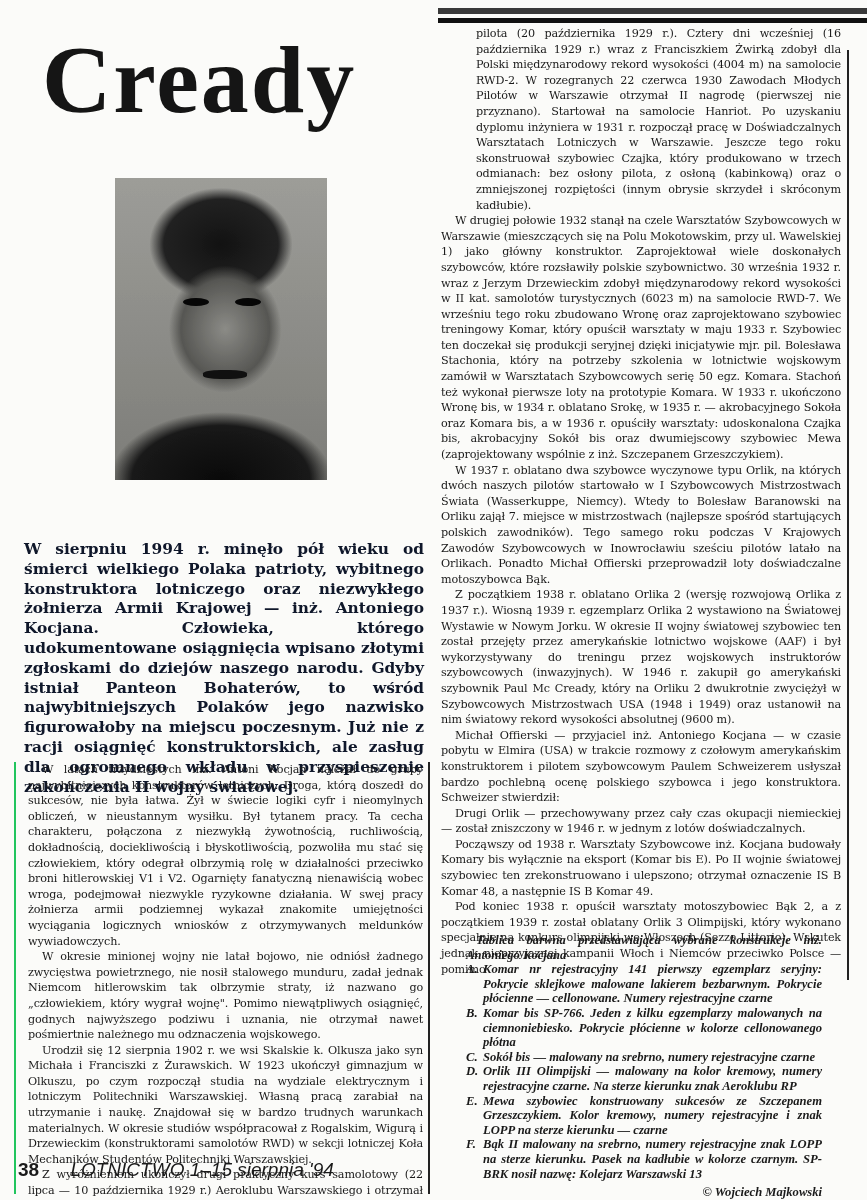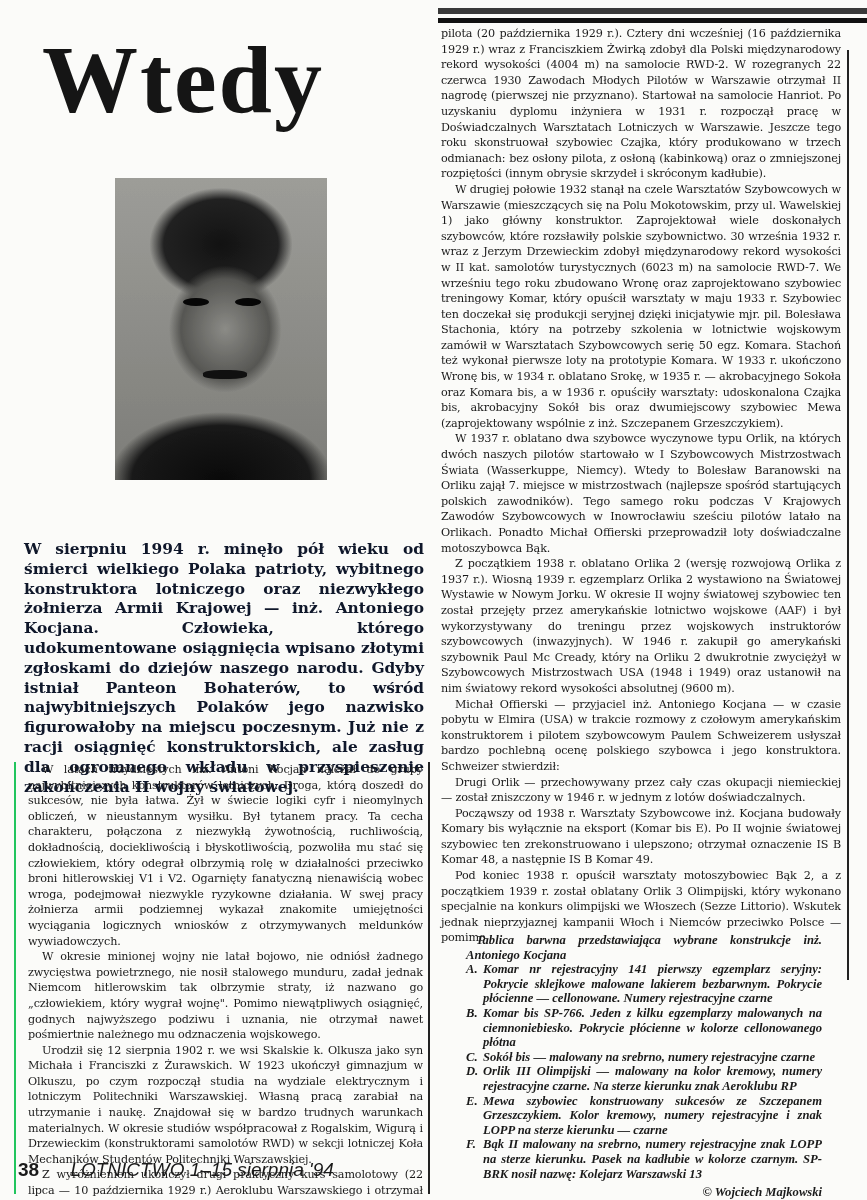--- a/index.html
+++ b/index.html
@@ -38,42 +38,42 @@
     position:absolute; left:438px; top:0; width:420px; height:1200px;
   }
   .rule-top { position:absolute; left:0; top:8px; width:429px; height:6px; background:#3a3a3a; }
   .rule-top2 { position:absolute; left:0; top:18px; width:429px; height:5px; background:#111; }
   .vline { position:absolute; left:409px; top:50px; width:2px; height:930px; background:#222; }
   .col-right .inner { position:absolute; left:3px; top:26px; width:400px; }
   p.body {
     margin:0; font-family:"DejaVu Serif", serif; font-size:11.2px; line-height:15.6px;
     text-align:justify; text-indent:14px; letter-spacing:-0.15px;
   }
-  p.body.noindent { text-indent:0; }
+  p.body.noindent { text-indent:0;margin-left:35px; }
   p.quote { margin:0; font-family:"DejaVu Serif", serif; font-size:11.2px; line-height:15.6px; text-align:justify; text-indent:14px; letter-spacing:-0.15px;}
   .legend {
     position:absolute; left:28px; top:933px; width:356px;
     font-family:Liberation Serif, serif; font-style:italic; font-weight:bold; font-size:12.6px; line-height:14.6px;
   }
   .legend .intro { text-indent:10px; text-align:justify; }
   .legend .item { display:flex; text-align:justify; }
   .legend .item .k { width:17px; flex:none; }
   .legend .item .v { flex:1; }
   .legend .credit { text-align:right; margin-top:4px; }
   .footer {
     position:absolute; left:18px; top:1159px;
     font-family:"Liberation Sans", sans-serif; font-size:19px; color:#1a1a1a;
   }
   .footer .page-num { font-weight:bold; margin-right:26px; }
   .footer .mag { font-style:italic; }
 </style>
 </head>
 <body>
 
-<h1 class="title">Wtedy</h1>
+<h1 class="title">Cready</h1>
 
 <div class="photo" role="img" aria-label="Portrait of Antoni Kocjan">
   <div class="eye l"></div>
   <div class="eye r"></div>
   <div class="mouth"></div>
 </div>
 
 <p class="lead">W sierpniu 1994 r. minęło pół wieku od śmierci wielkiego Polaka patrioty, wybitnego konstruktora lotniczego oraz niezwykłego żołnierza Armii Krajowej — inż. Antoniego Kocjana. Człowieka, którego udokumentowane osiągnięcia wpisano złotymi zgłoskami do dziejów naszego narodu. Gdyby istniał Panteon Bohaterów, to wśród najwybitniejszych Polaków jego nazwisko figurowałoby na miejscu poczesnym. Już nie z racji osiągnięć konstruktorskich, ale zasług dla ogromnego wkładu w przyspieszenie zakończenia II wojny światowej.</p>
 
 <div class="col-left">

